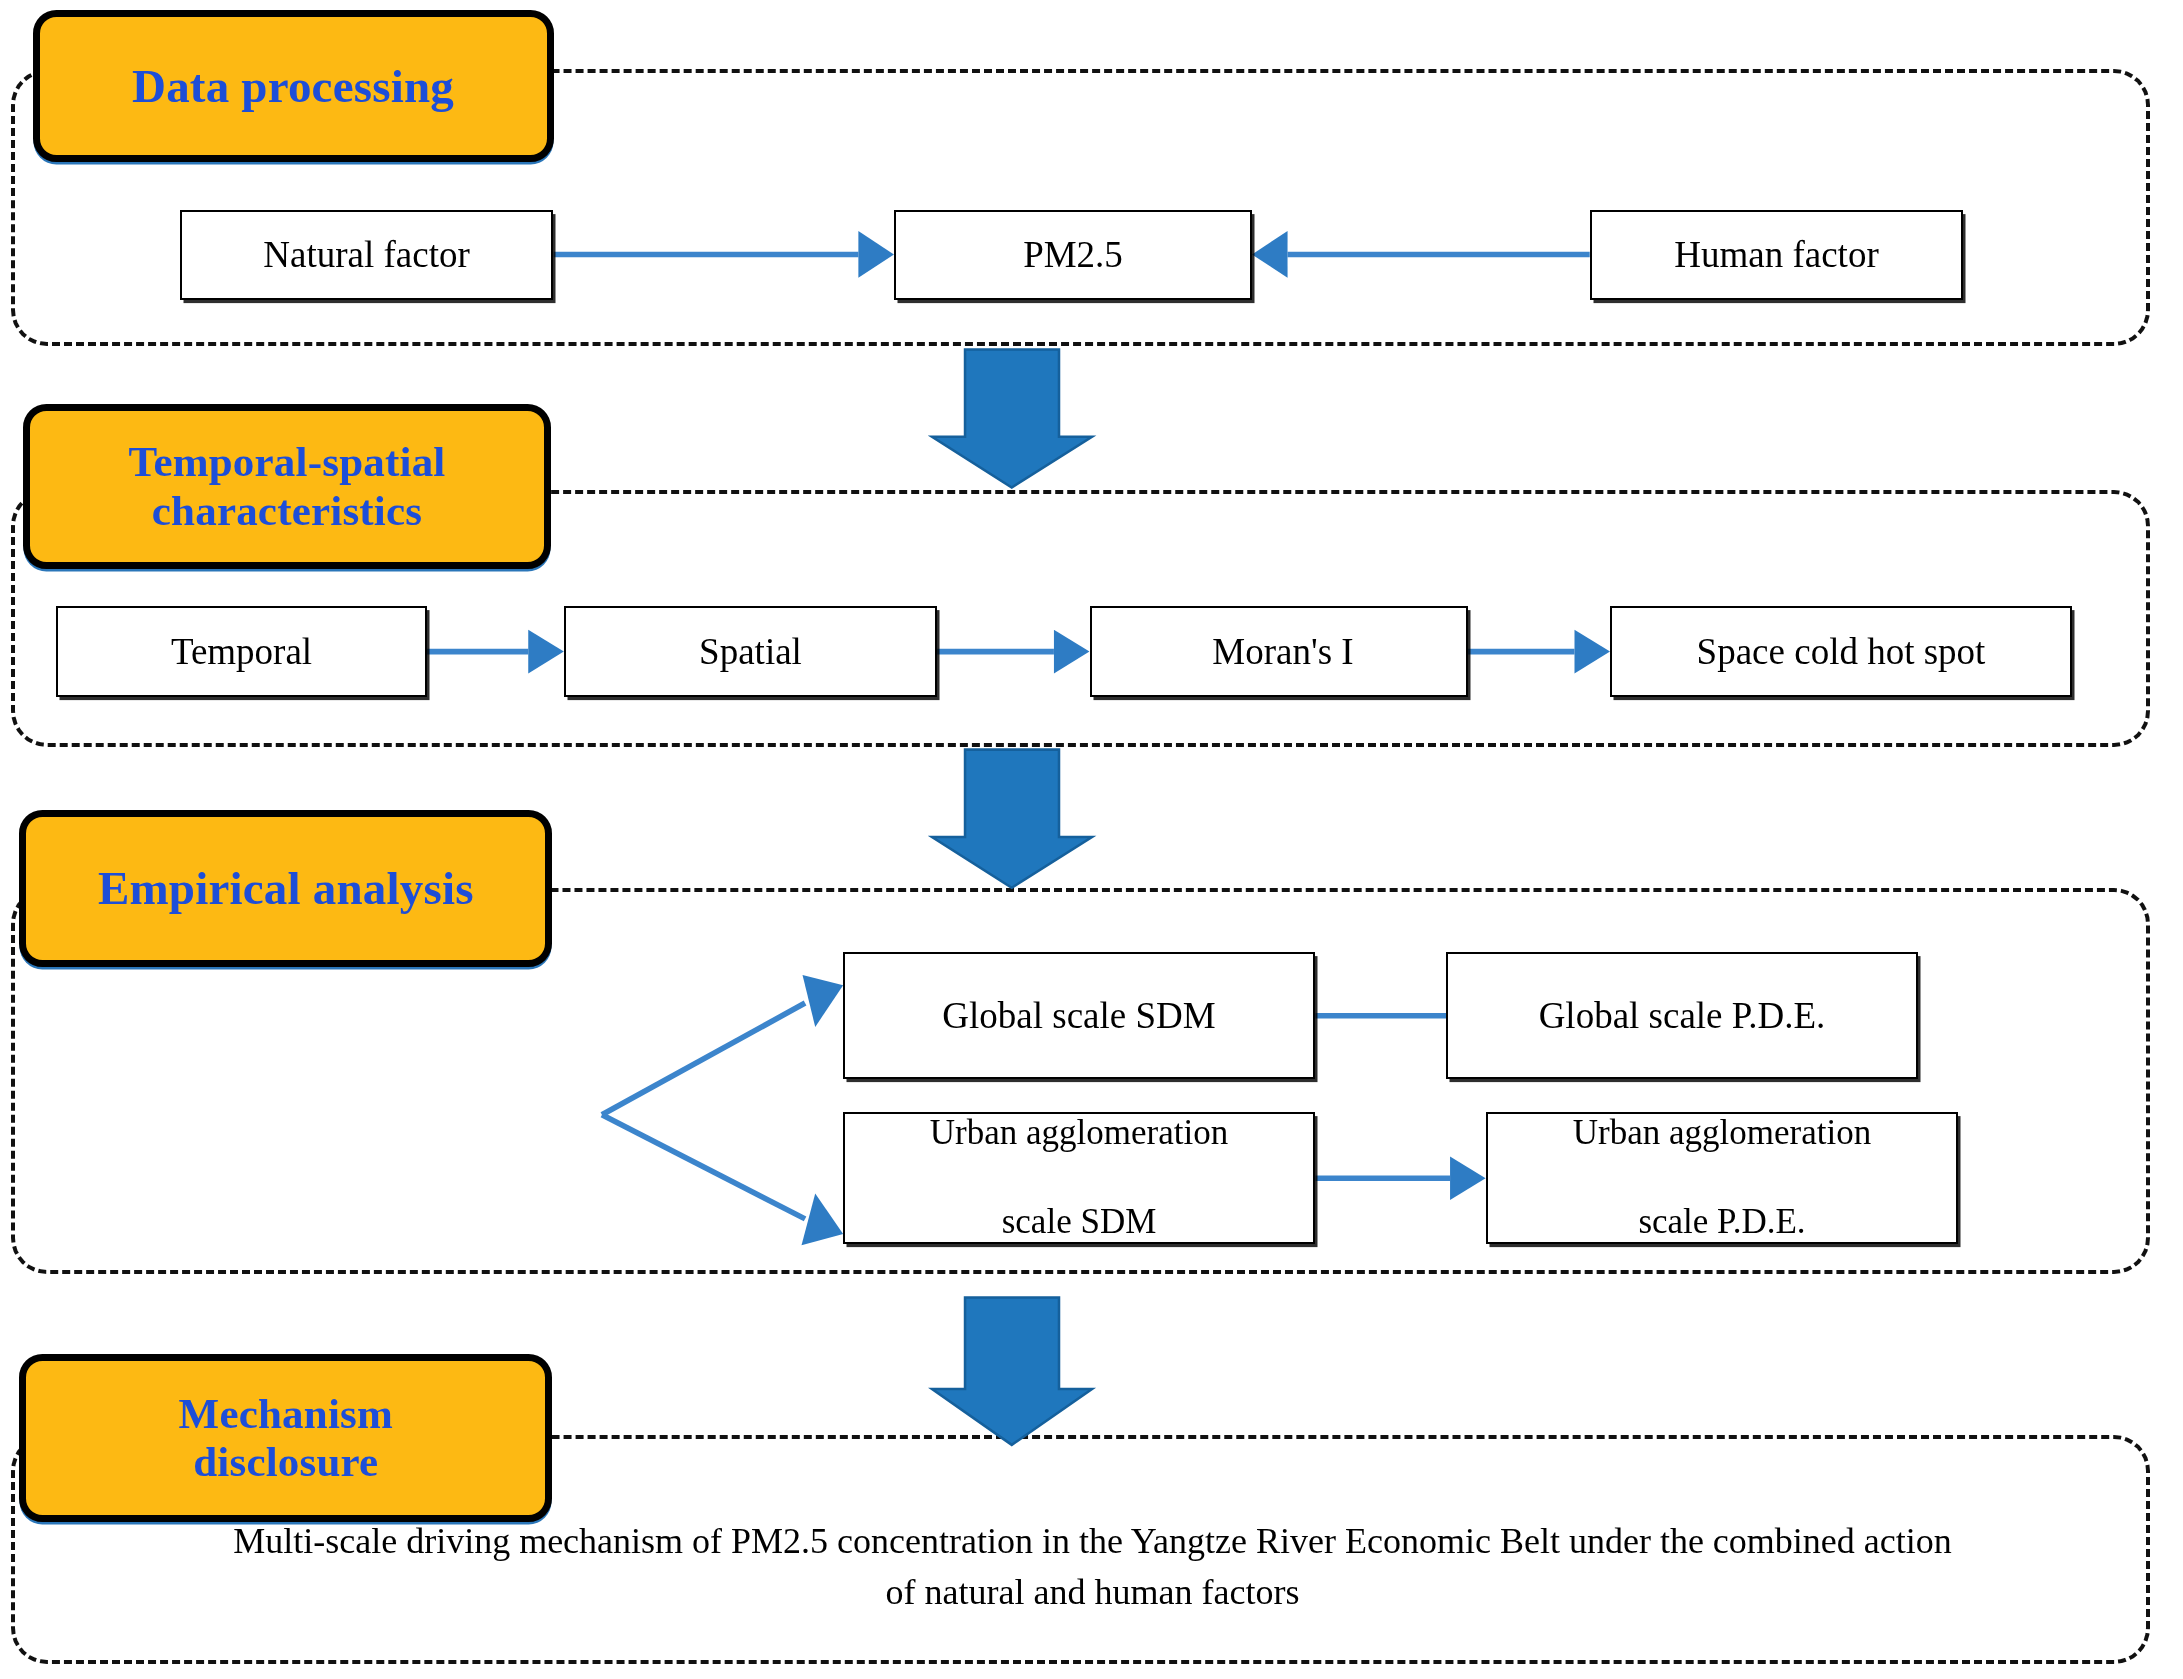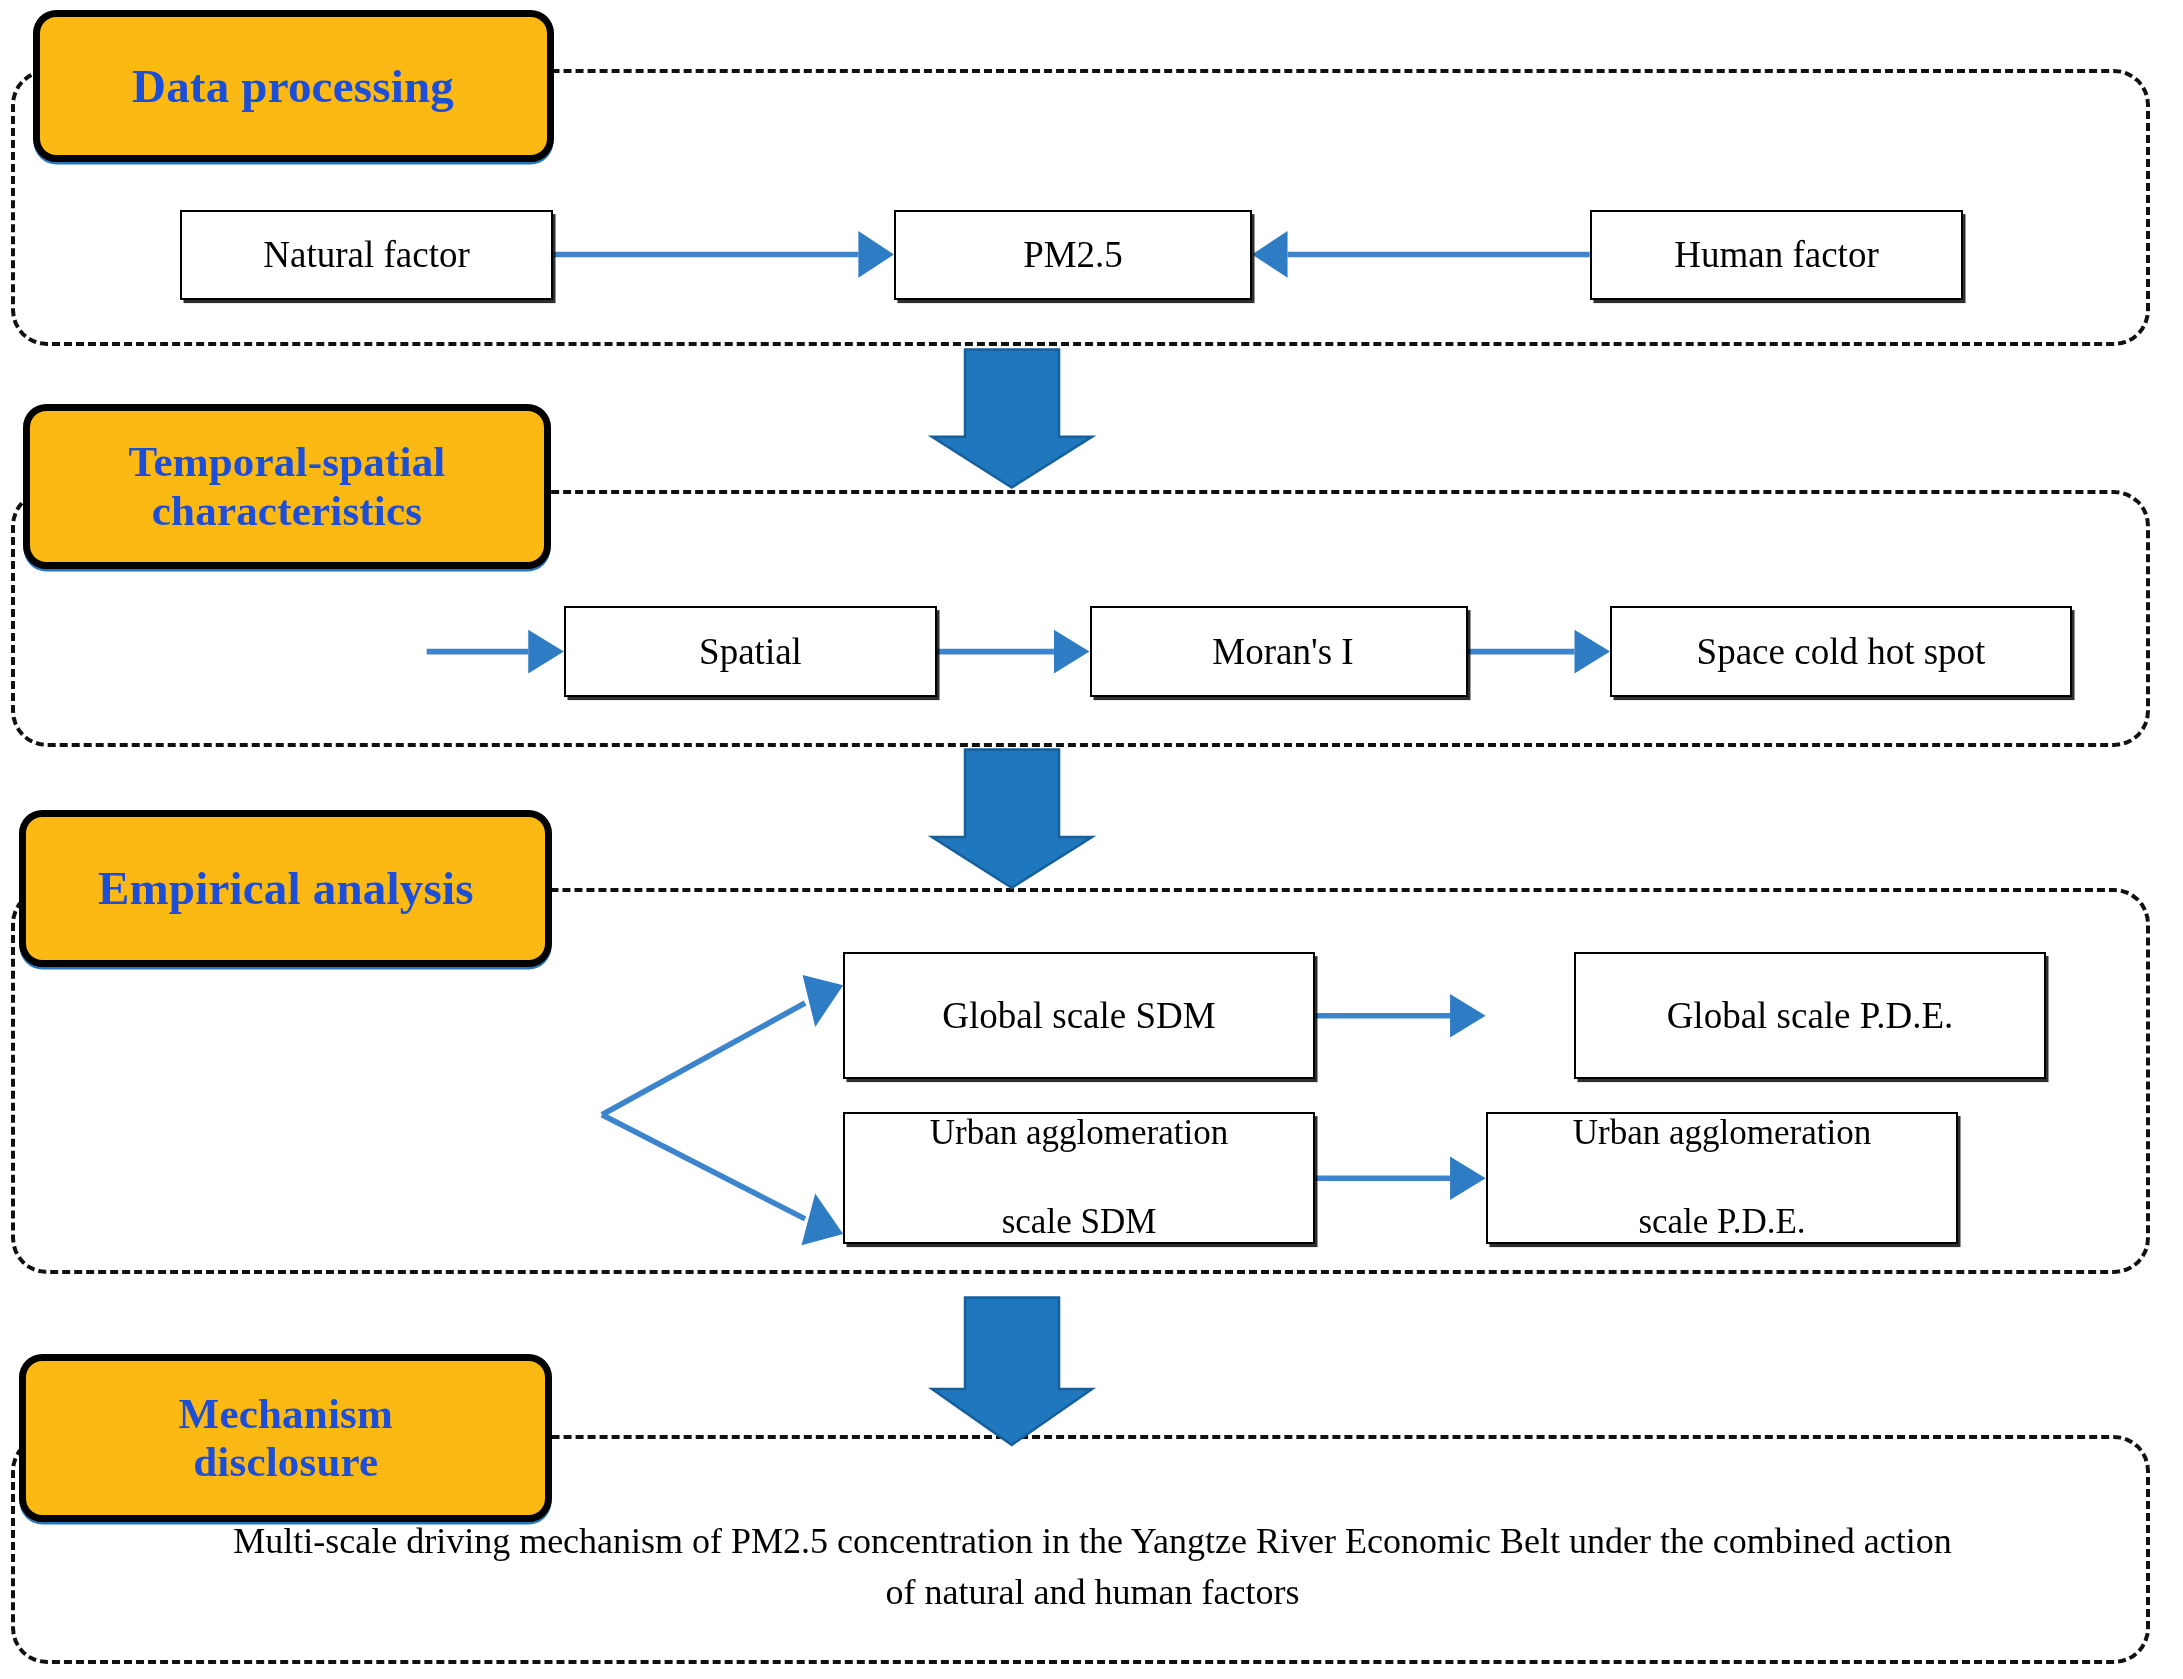--- a/index.html
+++ b/index.html
@@ -143,20 +143,23 @@
 
   <div class="section-box" style="left:11.2px;top:490px;width:2139px;height:257px;"></div>
 
   <div class="stage-label" style="left:23px;top:404px;width:528px;height:165px;font-size:43px;align-items:center;">
     <span>
       <span>Temporal-spatial</span><br>
       <span>characteristics</span>
     </span>
   </div>
 
+  <div class="node" style="left:56px;top:606px;width:371px;height:91px;font-size:37px;">
+    <span>Temporal</span>
+  </div>
 
   <div class="node" style="left:564px;top:606px;width:373px;height:91px;font-size:37px;">
     <span>Spatial</span>
   </div>
 
   <div class="node" style="left:1090px;top:606px;width:378px;height:91px;font-size:37px;padding-left:8px;">
     <span>Moran's I</span>
   </div>
 
   <div class="node" style="left:1610px;top:606px;width:462px;height:91px;font-size:37px;">
@@ -167,21 +170,21 @@
 
   <div class="stage-label" style="left:19.3px;top:810px;width:533px;height:157px;font-size:47px;">
     <span>Empirical analysis</span>
   </div>
 
 
   <div class="node" style="left:843px;top:952px;width:472px;height:127px;font-size:37px;">
     <span>Global scale SDM</span>
   </div>
 
-  <div class="node" style="left:1574px;top:952px;width:472px;height:127px;font-size:37px;">
+  <div class="node" style="left:1446px;top:952px;width:472px;height:127px;font-size:37px;">
     <span>Global scale P.D.E.</span>
   </div>
 
   <div class="node" style="left:843px;top:1112px;width:472px;height:132px;font-size:35px;">
     <span>
       <span>Urban agglomeration</span><br>
       <span>scale SDM</span>
     </span>
   </div>
 

